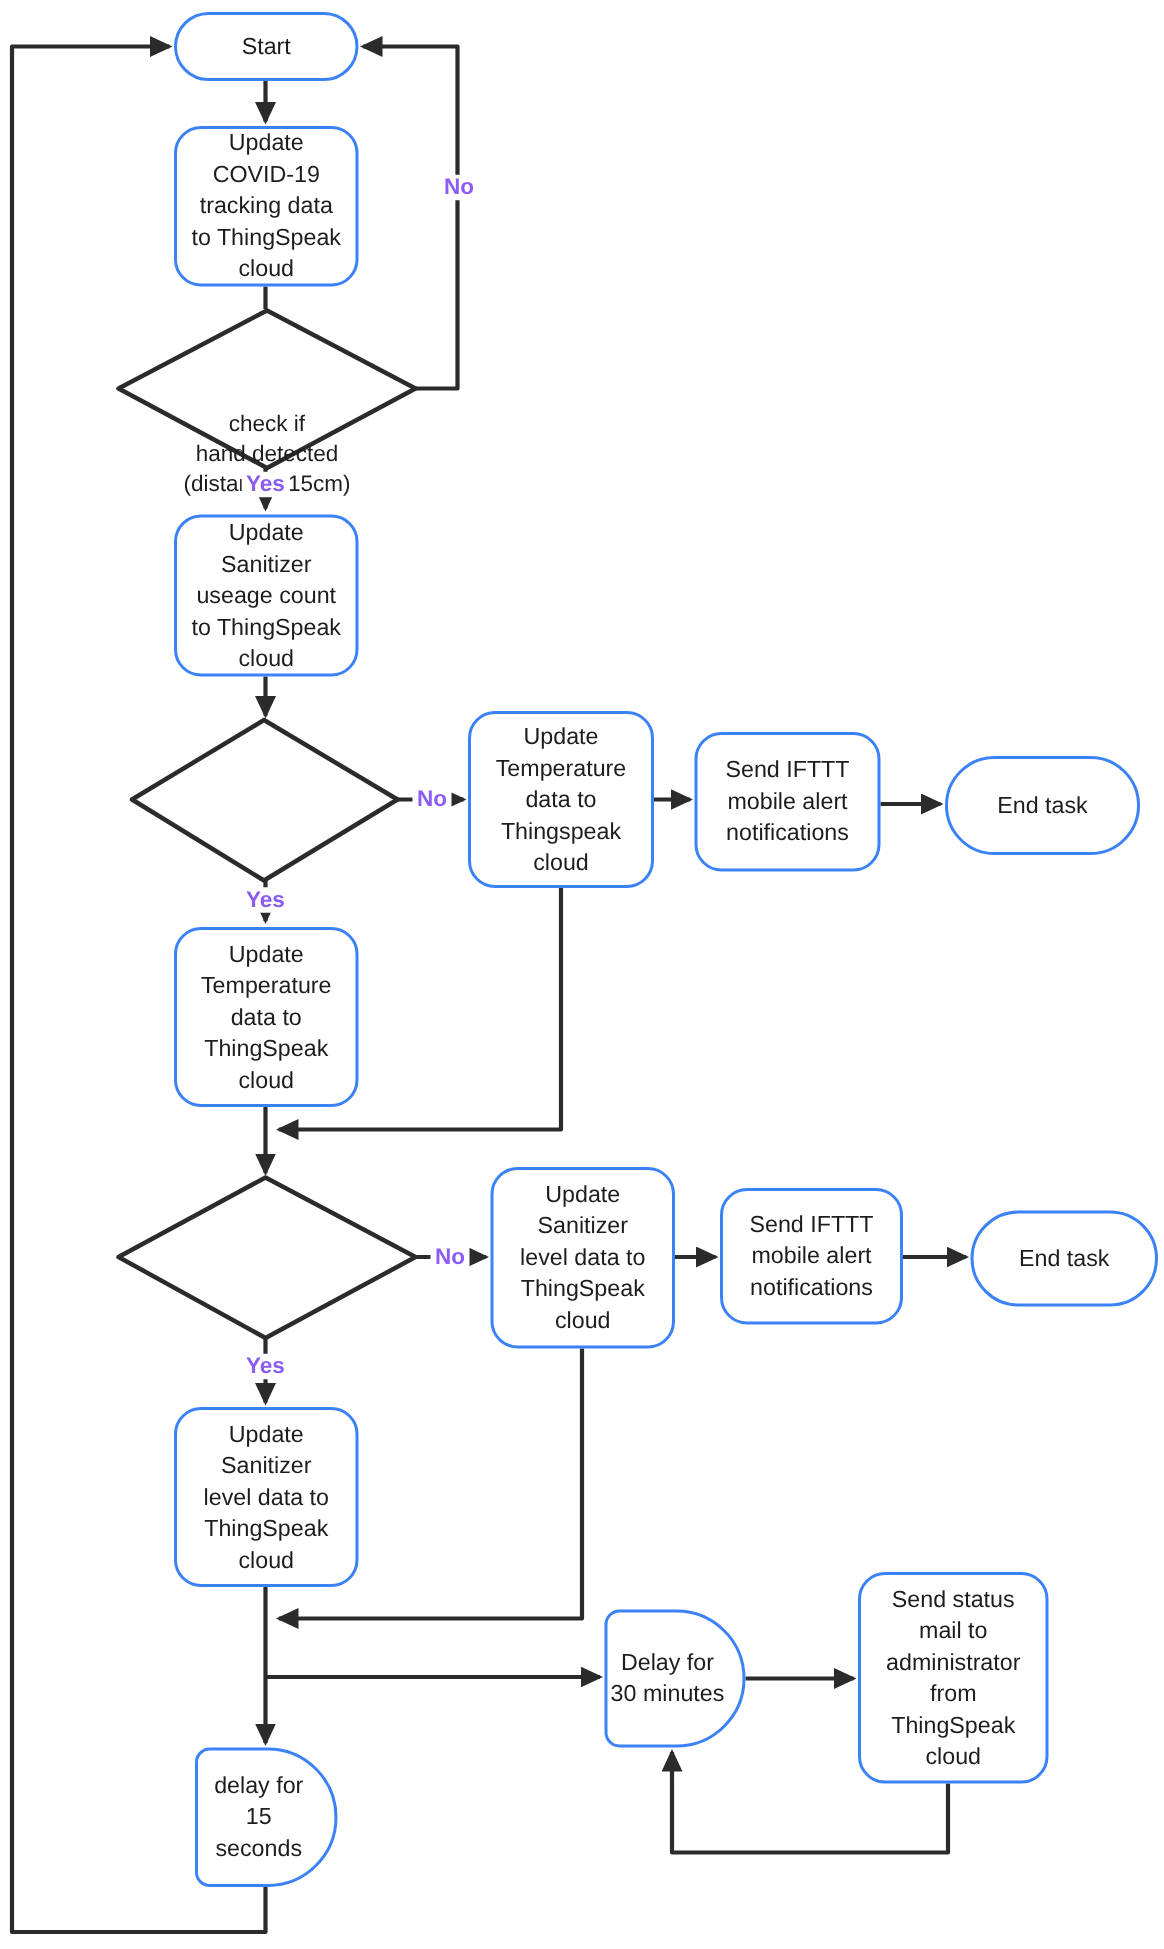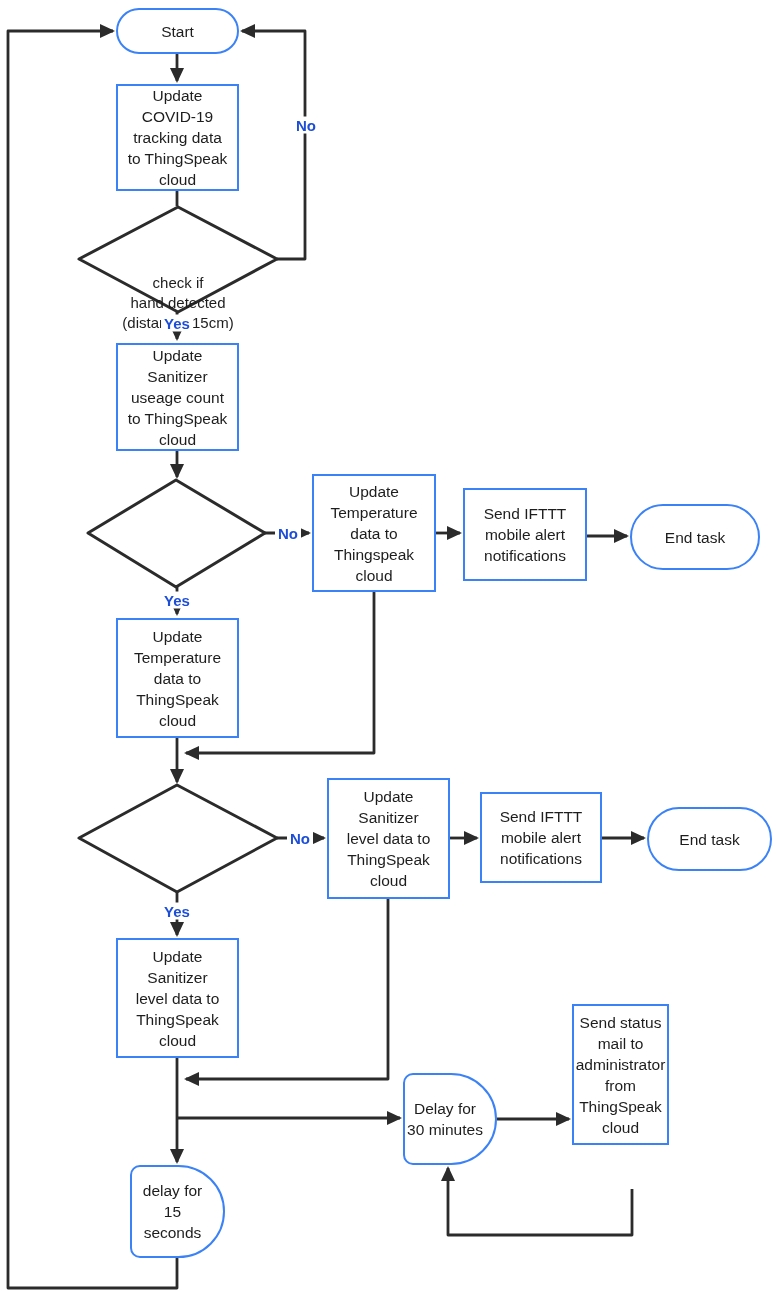--- a/index.html
+++ b/index.html
@@ -6,31 +6,31 @@
   .canvas{
     position:relative;width:776px;height:1299px;background:#ffffff;
     font-family:"Liberation Sans",sans-serif;color:#1d1d1d;overflow:hidden;
   }
   .wires{position:absolute;left:0;top:0;width:776px;height:1299px;}
   .node{
     position:absolute;box-sizing:border-box;display:flex;align-items:center;justify-content:center;
     text-align:center;white-space:pre-line;font-size:15.5px;line-height:21px;
     background:#ffffff;border:2px solid #3b82f6;padding:0 2px;
   }
-  .process{border-radius:0;}
+  .process{border-radius:18px;}
   .terminator{border-radius:999px;}
   .delay30{border-radius:10px 46px 46px 10px;}
   .delay15{border-radius:10px 47px 47px 10px;}
   .diamond-label{
     position:absolute;box-sizing:border-box;display:flex;align-items:center;justify-content:center;
     text-align:center;white-space:pre-line;font-size:15px;line-height:20px;background:transparent;border:none;margin-top:44px;
   }
   .branch{
     position:absolute;transform:translate(-50%,-50%);font-weight:bold;font-size:15px;
-    line-height:1;background:#ffffff;padding:1px 3px;color:#1d4ed8;
+    line-height:1;background:#ffffff;padding:1px 3px;color:#8b5cf6;
   }
 </style>
 </head>
 <body>
 
 <div class="canvas">
 
   <svg class="wires" viewBox="0 0 776 1299" xmlns="http://www.w3.org/2000/svg">
     <defs>
       <marker id="arw" markerUnits="userSpaceOnUse" markerWidth="18" markerHeight="16" refX="13" refY="7" orient="auto">
@@ -119,21 +119,21 @@
 
   <div class="node process" style="left:116px;top:938px;width:123px;height:120px">Update
 Sanitizer
 level data to
 ThingSpeak
 cloud</div>
 
   <div class="node delay30" style="left:403px;top:1073px;width:94px;height:92px;padding-right:12px">Delay for
 30 minutes</div>
 
-  <div class="node process" style="left:572px;top:1004px;width:97px;height:141px">Send status
+  <div class="node process" style="left:572px;top:1048px;width:127px;height:141px">Send status
 mail to
 administrator
 from
 ThingSpeak
 cloud</div>
 
   <div class="node delay15" style="left:130px;top:1165px;width:95px;height:93px;padding-right:12px">delay for
 15
 seconds</div>
 

